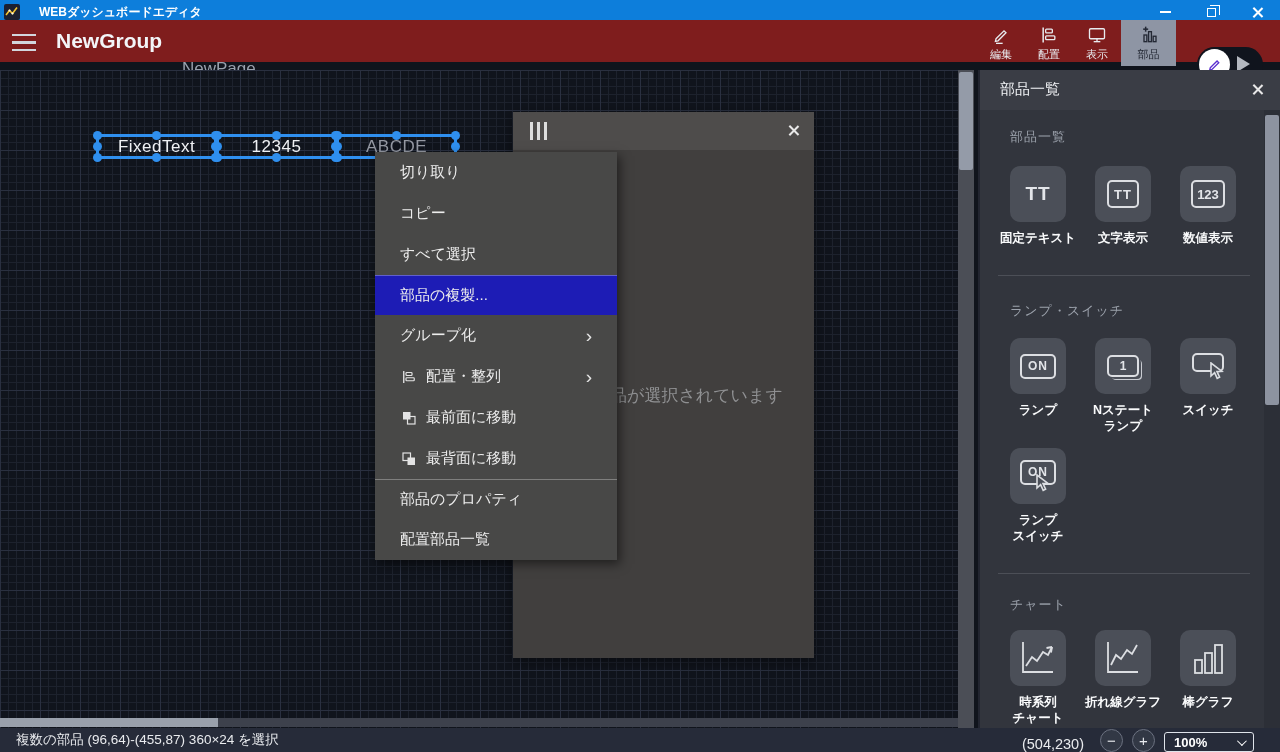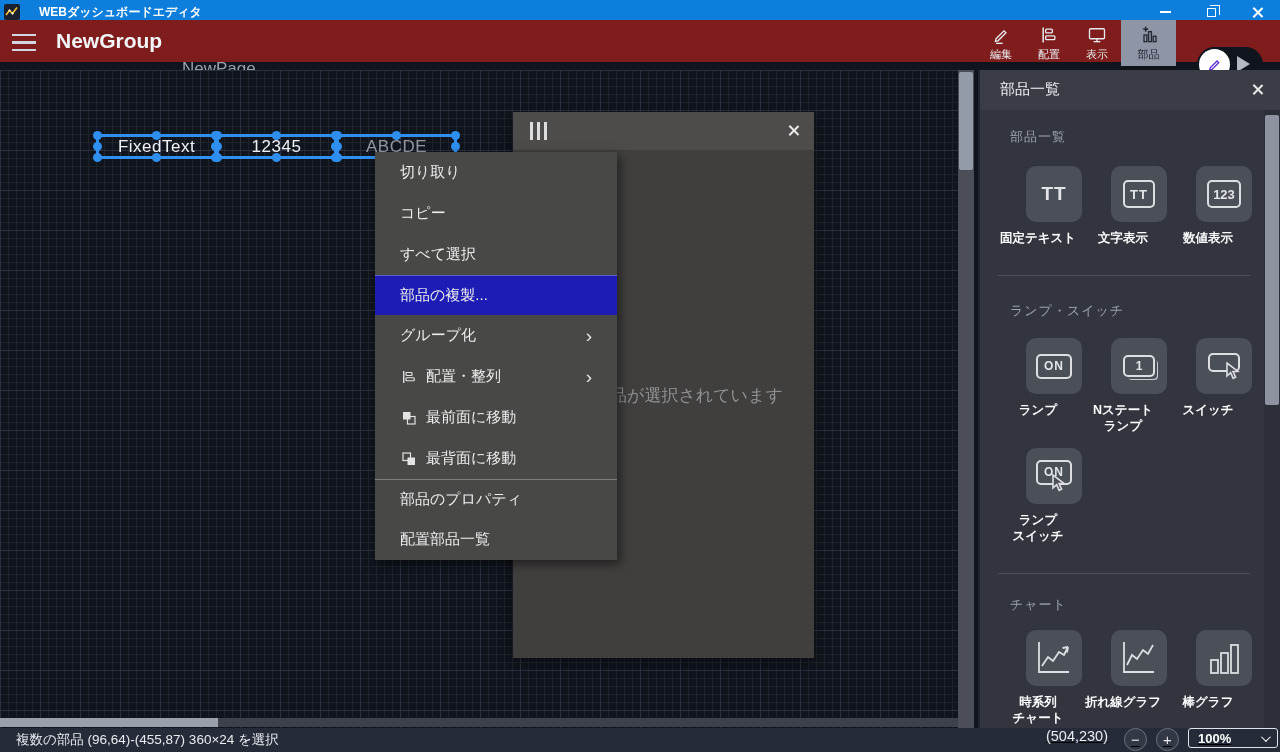--- a/index.html
+++ b/index.html
@@ -88,21 +88,21 @@
 
   
   .sidebar { position:absolute; left:978px; top:0; width:302px; height:658px; background:#32353d;
     border-left:2px solid #222530; z-index:6; overflow:hidden; }
   .sb-header { position:absolute; left:0; top:0; width:100%; height:40px; background:#3a3d45; }
   .sb-title { position:absolute; left:20px; top:10px; font-size:15px; color:#f0f2f5; }
   .sb-close { position:absolute; right:16px; top:13px; }
   .sb-close .ico-x::before,.sb-close .ico-x::after { background:#e8e8e8; }
   .sec-label { position:absolute; left:30px; font-size:13px; color:#9ba1ab; letter-spacing:1px; }
   .tile { position:absolute; width:56px; height:56px; border-radius:10px; background:#4b4f58;
-    display:flex; align-items:center; justify-content:center; cursor:pointer; color:#e3e5e9;margin-left:16px; }
+    display:flex; align-items:center; justify-content:center; cursor:pointer; color:#e3e5e9; }
   .tile-label { position:absolute; width:96px; text-align:center; font-size:12.5px; font-weight:bold;
     color:#fafbfc; line-height:16px; }
   .tile-label span { display:block; }
   .divider { position:absolute; left:18px; width:252px; height:1px; background:#4c4f57; }
   .ic-tt { font-size:19px; font-weight:bold; letter-spacing:1px; }
   .ic-box { border:2px solid #dcdee2; border-radius:5px; display:flex; align-items:center;
     justify-content:center; font-weight:bold; }
   .ic-box.tt { width:32px; height:28px; font-size:13px; letter-spacing:1px; }
   .ic-box.n123 { width:34px; height:28px; font-size:13px; }
   .ic-box.on { width:36px; height:25px; font-size:12px; letter-spacing:1px; }
@@ -111,21 +111,21 @@
   .ic-rect { border:2px solid #dcdee2; border-radius:5px; width:32px; height:19px; }
   .cursor-svg { position:absolute; }
   .tile .wrap { position:relative; width:56px; height:56px; display:flex; align-items:center; justify-content:center; }
   .sb-scroll { position:absolute; right:0; top:40px; width:16px; height:618px; background:#2c2f37; }
   .sb-thumb { position:absolute; left:1px; top:5px; width:14px; height:290px; background:#8d93a0; border-radius:2px; }
 
   
   .statusbar { position:absolute; left:0; top:728px; width:1280px; height:24px; background:#262b39;
     display:flex; align-items:center; z-index:8; }
   .sel-info { margin-left:16px; font-size:13.5px; color:#e9ebee; }
-  .sb-right { position:absolute; right:2px; display:flex; align-items:flex-start; height:24px;text-decoration:underline; }
+  .sb-right { position:absolute; right:26px; display:flex; align-items:flex-end; height:24px; }
   .coords { font-size:14.5px; color:#e9ebee; margin-right:16px; }
   .round-btn { width:23px; height:23px; border-radius:50%; border:1px solid #6b7180; background:#323845;
     color:#e8eaee; display:flex; align-items:center; justify-content:center; font-size:15px;
     margin-right:9px; cursor:pointer; line-height:1; }
   .zoom-dd { width:90px; height:20px; border:1px solid #dfe3ea; border-radius:3px; display:flex;
     align-items:center; padding:0 9px; color:#ffffff; font-size:13px; font-weight:bold; cursor:pointer; }
   .zoom-dd .chev-down { margin-left:auto; width:7px; height:7px; border-right:1.8px solid #fff;
     border-bottom:1.8px solid #fff; transform:rotate(45deg) translateY(-2px); }
 </style>
 </head>

